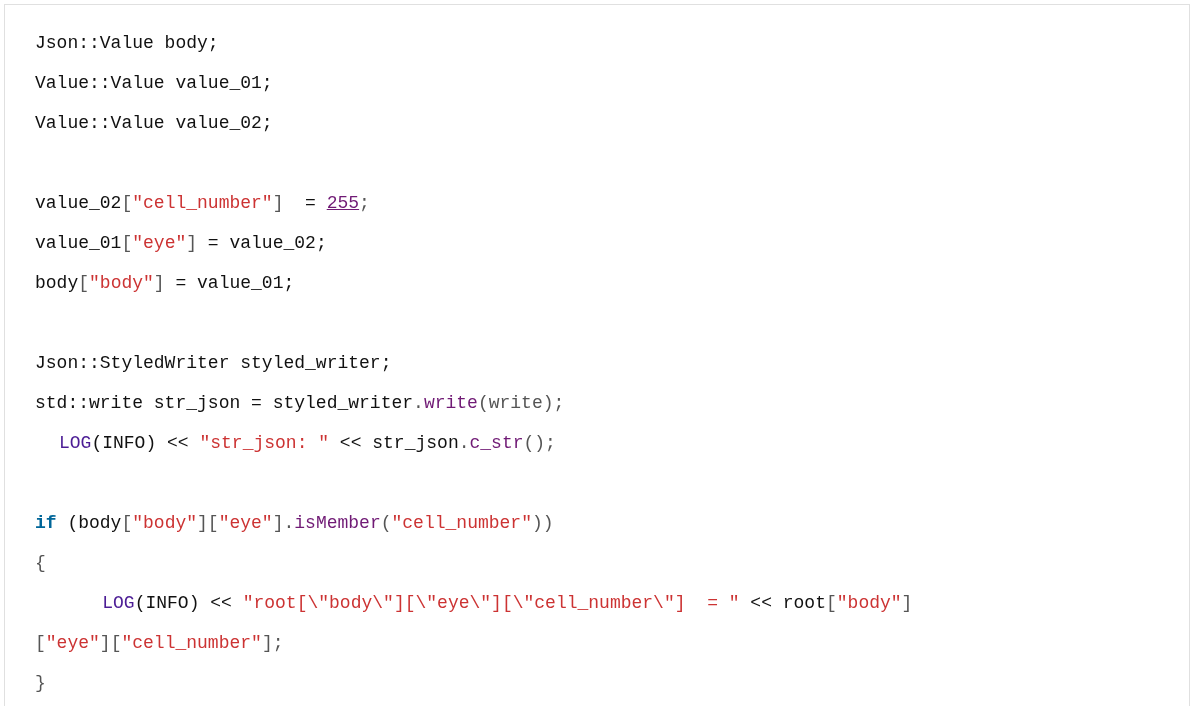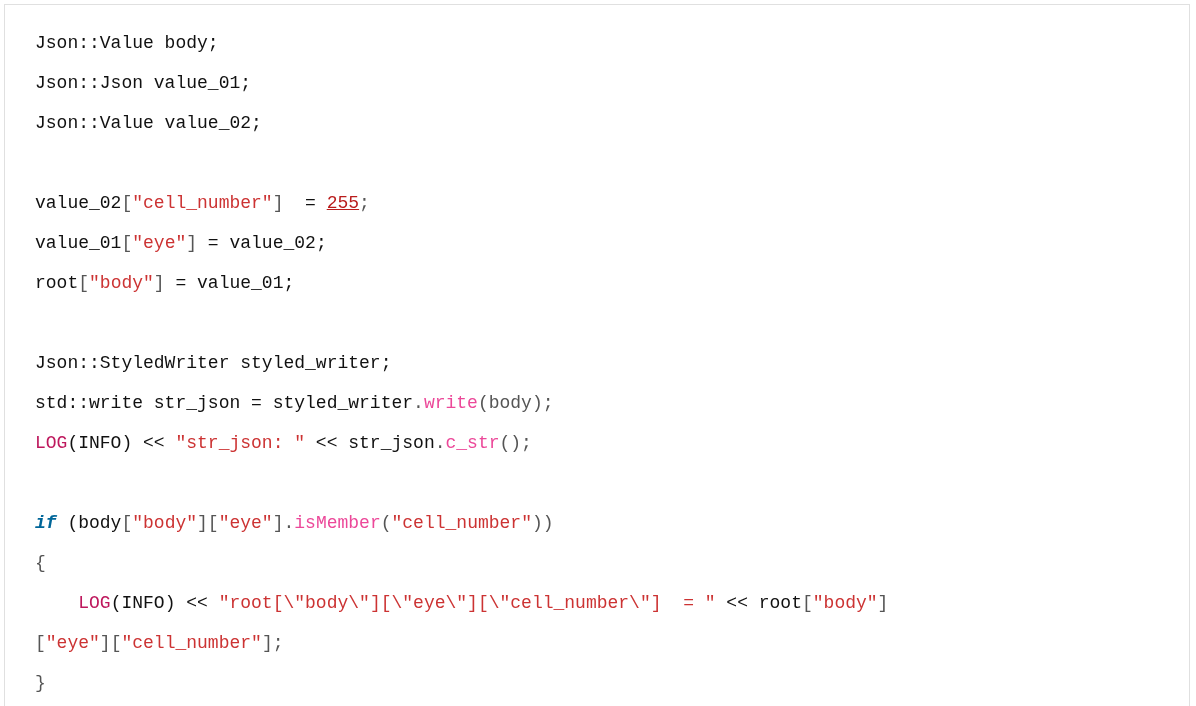--- a/index.html
+++ b/index.html
@@ -13,39 +13,39 @@
   .code-block {
     border: 1px solid #e0e0e0;
     padding: 18px 30px 30px 30px;
     margin: 4px;
     white-space: pre-wrap;
     word-break: break-word;
     color: #111;
     box-sizing: border-box;
     width: 1186px;
   }
-  .tok-kw  { color: #006699; font-weight: bold; font-style: italic; }   
+  .tok-kw  { color: #006699; font-weight: bold; }   
   .tok-str { color: #cc3333; }                      
-  .tok-num { color: #b91c1c; text-decoration: underline; }                      
-  .tok-fn  { color: #ec4899; }                      
-  .tok-mac { color: #be185d; }                      
+  .tok-num { color: #701a75; text-decoration: underline; }                      
+  .tok-fn  { color: #701a75; }                      
+  .tok-mac { color: #4c1d95; margin-left: 24px; }                      
   .tok-pn  { color: #555555; }                      
 </style>
 </head>
 <body>
 
 <div class="code-block"><span>Json::Value body;</span>
-<span>Json::Json value_01;</span>
-<span>Json::Value value_02;</span>
+<span>Value::Value value_01;</span>
+<span>Value::Value value_02;</span>
 <span></span>
 <span>value_02</span><span class="tok-pn">[</span><span class="tok-str">"cell_number"</span><span class="tok-pn">]</span><span>  = </span><span class="tok-num">255</span><span class="tok-pn">;</span>
 <span>value_01</span><span class="tok-pn">[</span><span class="tok-str">"eye"</span><span class="tok-pn">]</span><span> = value_02;</span>
-<span>root</span><span class="tok-pn">[</span><span class="tok-str">"body"</span><span class="tok-pn">]</span><span> = value_01;</span>
+<span>body</span><span class="tok-pn">[</span><span class="tok-str">"body"</span><span class="tok-pn">]</span><span> = value_01;</span>
 <span></span>
 <span>Json::StyledWriter styled_writer;</span>
-<span>std::write str_json = styled_writer</span><span class="tok-pn">.</span><span class="tok-fn">write</span><span class="tok-pn">(body);</span>
+<span>std::write str_json = styled_writer</span><span class="tok-pn">.</span><span class="tok-fn">write</span><span class="tok-pn">(write);</span>
 <span class="tok-mac">LOG</span><span>(INFO) &lt;&lt; </span><span class="tok-str">"str_json: "</span><span> &lt;&lt; str_json</span><span class="tok-pn">.</span><span class="tok-fn">c_str</span><span class="tok-pn">();</span>
 <span></span>
 <span class="tok-kw">if</span><span> (body</span><span class="tok-pn">[</span><span class="tok-str">"body"</span><span class="tok-pn">][</span><span class="tok-str">"eye"</span><span class="tok-pn">].</span><span class="tok-fn">isMember</span><span class="tok-pn">(</span><span class="tok-str">"cell_number"</span><span class="tok-pn">))</span>
 <span class="tok-pn">{</span>
 <span>    </span><span class="tok-mac">LOG</span><span>(INFO) &lt;&lt; </span><span class="tok-str">"root[\"body\"][\"eye\"][\"cell_number\"]  = "</span><span> &lt;&lt; root</span><span class="tok-pn">[</span><span class="tok-str">"body"</span><span class="tok-pn">]</span>
 <span class="tok-pn">[</span><span class="tok-str">"eye"</span><span class="tok-pn">][</span><span class="tok-str">"cell_number"</span><span class="tok-pn">];</span>
 <span class="tok-pn">}</span></div>
 
 </body></html>

